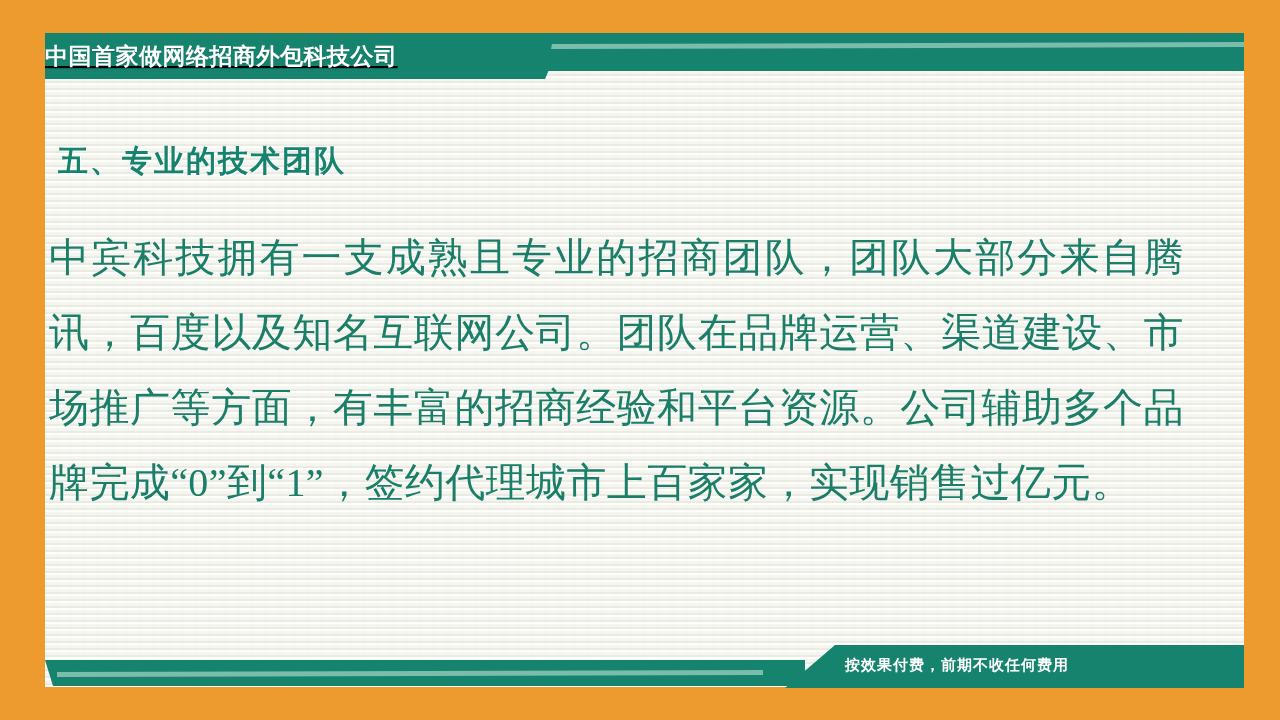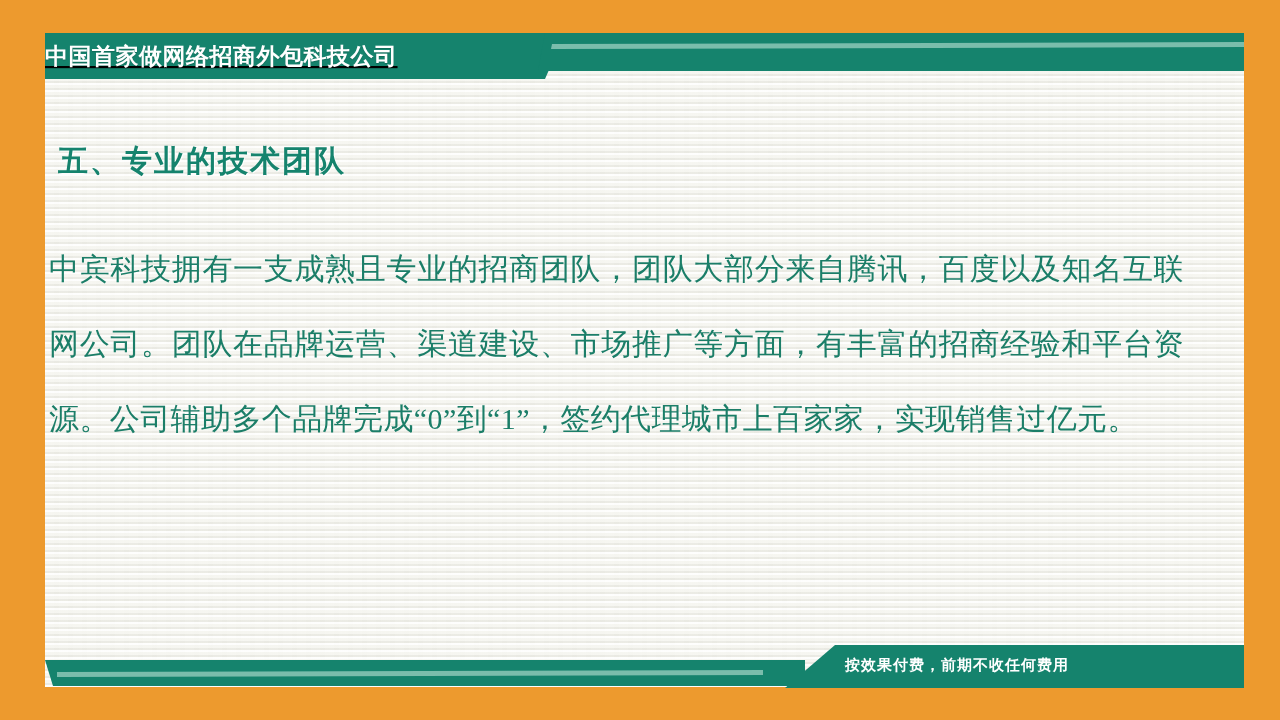--- a/index.html
+++ b/index.html
@@ -77,25 +77,25 @@
     font-weight:bold;
     letter-spacing:2px;
     white-space:nowrap;
     text-shadow:1px 1px 0 rgba(255,255,255,0.85);
     margin-top:8px;
   }
 
   
   #body-copy {
     position:absolute;
-    left:49px; top:231px;
+    left:49px; top:220px;
     width:1135px;
     color:#1B7E68;
     font-family:"Liberation Serif", "DejaVu Serif", serif;
-    font-size:30px;
+    font-size:40px;
     line-height:75px;
     letter-spacing:0.4px;
     text-align:justify;
     text-justify:inter-character;
   }
   #body-copy p { margin:0; }
 
   
   #footer-band {
     position:absolute;

